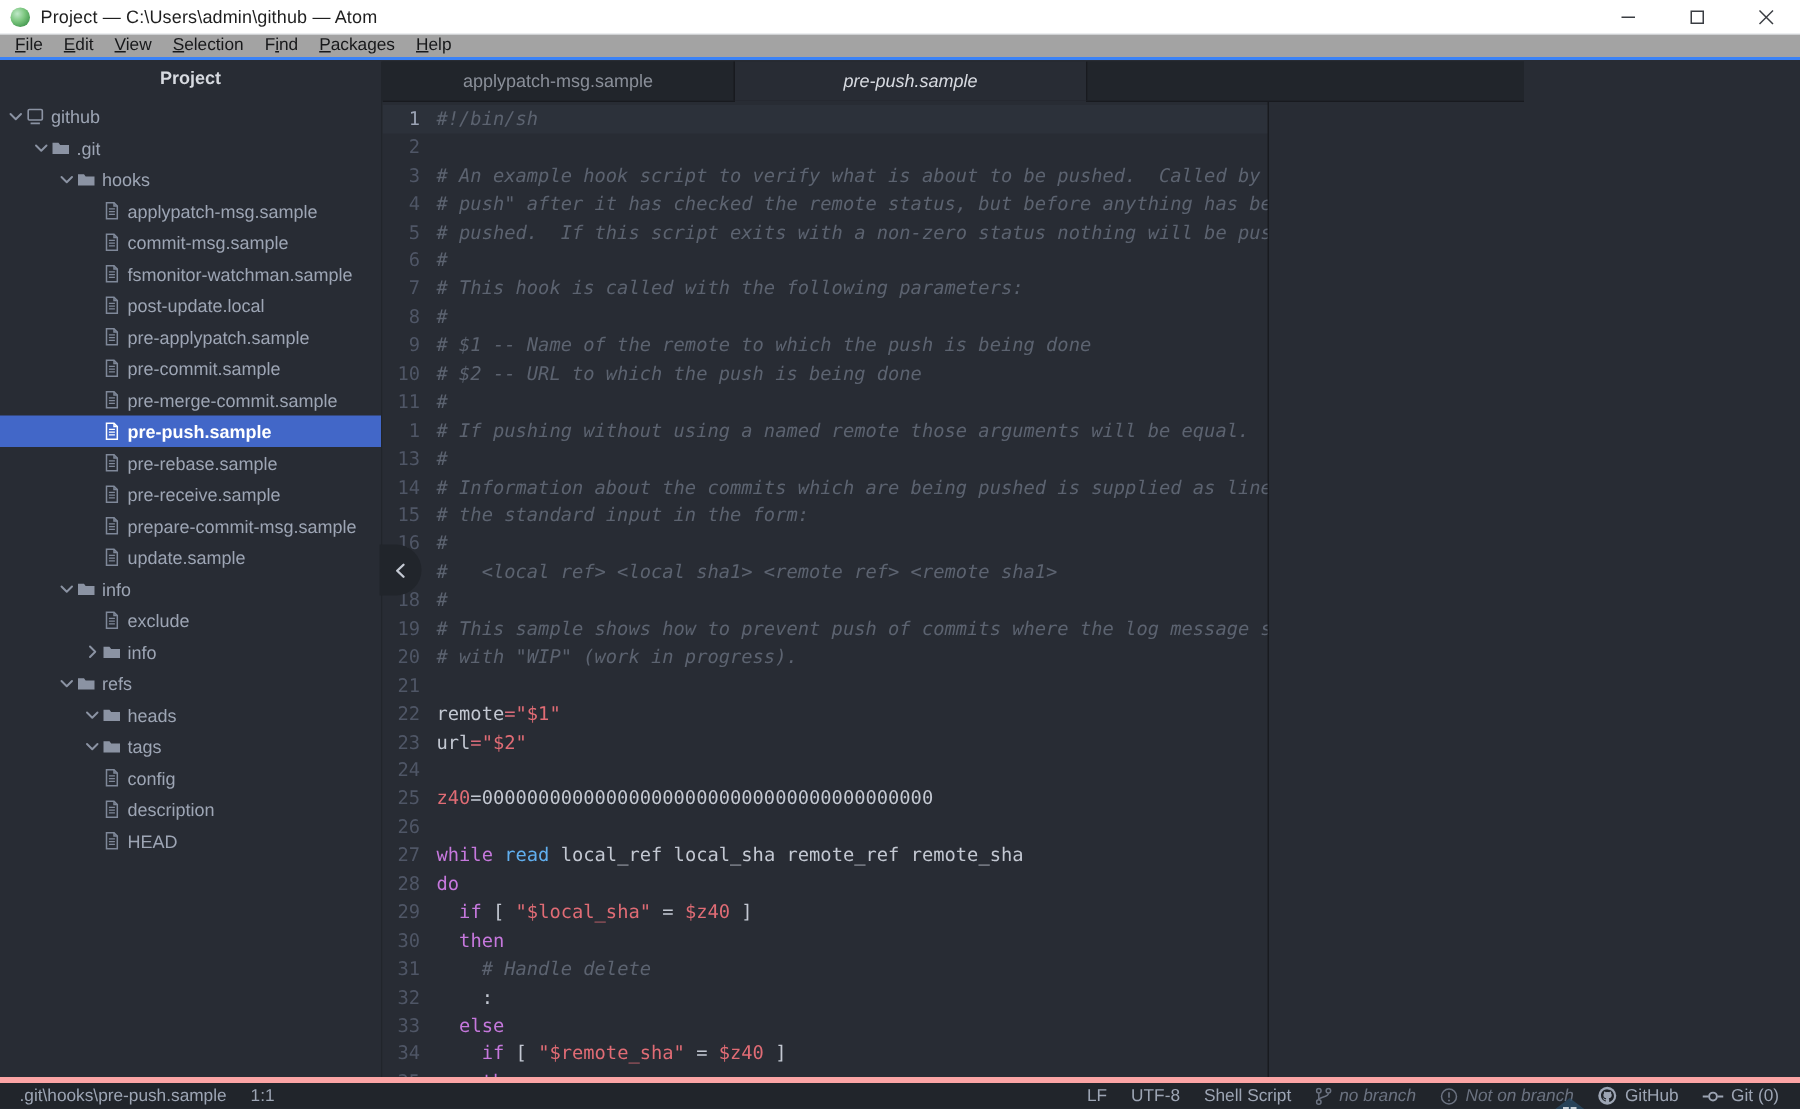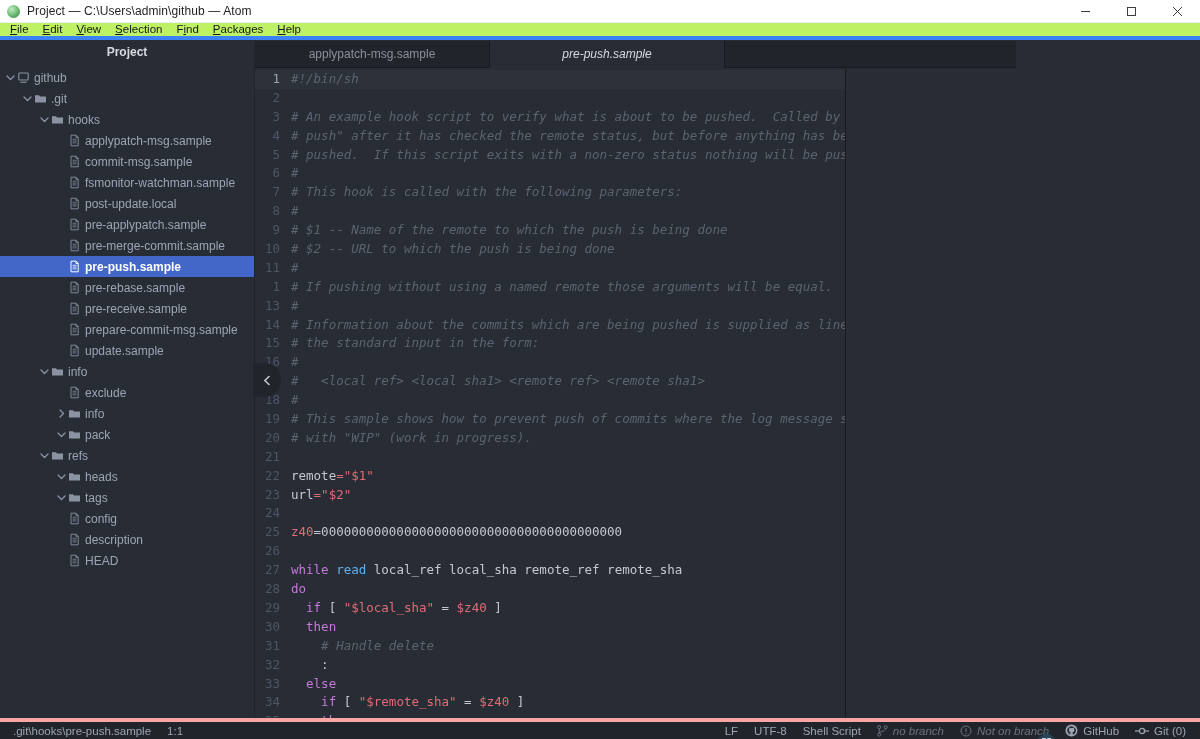--- a/index.html
+++ b/index.html
@@ -32,24 +32,24 @@
   #winctrls { position: absolute; right: 0; top: 0; height: 23px; display: flex; }
   .winbtn {
     width: 46px; height: 23px;
     display: flex; align-items: center; justify-content: center;
   }
   .winbtn svg { display: block; }
 
   
   #menubar {
     height: 17px; width: 100%;
-    background: #bef264;
+    background: #a3a3a3;
     display: flex; align-items: center;
     padding-left: 3px;
-    border-bottom: 4px solid #3b82f6;
+    border-bottom: 2px solid #3b82f6;
   }
   .menu-item {
     font-size: 11.5px; color: #17181a;
     padding: 0 7px; height: 17px; line-height: 17px;
     white-space: nowrap;
   }
   .menu-item u { text-decoration: underline; text-underline-offset: 1px; }
 
   
   #main {
@@ -359,20 +359,34 @@
           <div class="tw"></div>
           <div class="ic">
             <svg width="13" height="13" viewBox="0 0 13 13">
               <path d="M3 1.2 H8 L10.2 3.4 V11.8 H3 Z" fill="none" stroke="#7f8899" stroke-width="1"></path>
               <path d="M8 1.2 V3.4 H10.2" fill="none" stroke="#7f8899" stroke-width="1"></path>
               <line x1="4.6" x2="8.6" y1="5.3" y2="5.3" stroke="#7f8899" stroke-width=".8"></line>
               <line x1="4.6" x2="8.6" y1="7.1" y2="7.1" stroke="#7f8899" stroke-width=".8"></line>
               <line x1="4.6" x2="8.6" y1="8.9" y2="8.9" stroke="#7f8899" stroke-width=".8"></line>
             </svg>
           </div>
+          <div class="tlabel">pre-commit.sample</div>
+        </div>
+        <div class="tree-row">
+          <div style="width: 55px; flex: 0 0 auto;"></div>
+          <div class="tw"></div>
+          <div class="ic">
+            <svg width="13" height="13" viewBox="0 0 13 13">
+              <path d="M3 1.2 H8 L10.2 3.4 V11.8 H3 Z" fill="none" stroke="#7f8899" stroke-width="1"></path>
+              <path d="M8 1.2 V3.4 H10.2" fill="none" stroke="#7f8899" stroke-width="1"></path>
+              <line x1="4.6" x2="8.6" y1="5.3" y2="5.3" stroke="#7f8899" stroke-width=".8"></line>
+              <line x1="4.6" x2="8.6" y1="7.1" y2="7.1" stroke="#7f8899" stroke-width=".8"></line>
+              <line x1="4.6" x2="8.6" y1="8.9" y2="8.9" stroke="#7f8899" stroke-width=".8"></line>
+            </svg>
+          </div>
           <div class="tlabel">pre-merge-commit.sample</div>
         </div>
         <div class="tree-row selected">
           <div style="width: 55px; flex: 0 0 auto;"></div>
           <div class="tw" style="color: rgb(255, 255, 255);"></div>
           <div class="ic">
             <svg width="13" height="13" viewBox="0 0 13 13">
               <path d="M3 1.2 H8 L10.2 3.4 V11.8 H3 Z" fill="none" stroke="#ffffff" stroke-width="1"></path>
               <path d="M8 1.2 V3.4 H10.2" fill="none" stroke="#ffffff" stroke-width="1"></path>
               <line x1="4.6" x2="8.6" y1="5.3" y2="5.3" stroke="#ffffff" stroke-width=".8"></line>
@@ -472,34 +486,20 @@
             <svg width="9" height="9" viewBox="0 0 9 9">
               <polyline points="3,1 6.5,4.5 3,8" fill="none" stroke="currentColor" stroke-width="1.3" stroke-linecap="round" stroke-linejoin="round"></polyline>
             </svg>
           </div>
           <div class="ic">
             <svg width="13" height="13" viewBox="0 0 13 13">
               <path d="M1 3.2 H5 L6.1 4.6 H12 V10.6 H1 Z" fill="#8b93a3"></path>
             </svg>
           </div>
           <div class="tlabel">info</div>
-        </div>
-        <div class="tree-row">
-          <div style="width: 55px; flex: 0 0 auto;"></div>
-          <div class="tw">
-            <svg width="9" height="9" viewBox="0 0 9 9">
-              <polyline points="1,3 4.5,6.5 8,3" fill="none" stroke="currentColor" stroke-width="1.3" stroke-linecap="round" stroke-linejoin="round"></polyline>
-            </svg>
-          </div>
-          <div class="ic">
-            <svg width="13" height="13" viewBox="0 0 13 13">
-              <path d="M1 3.2 H5 L6.1 4.6 H12 V10.6 H1 Z" fill="#8b93a3"></path>
-            </svg>
-          </div>
-          <div class="tlabel">pack</div>
         </div>
         <div class="tree-row">
           <div style="width: 38px; flex: 0 0 auto;"></div>
           <div class="tw">
             <svg width="9" height="9" viewBox="0 0 9 9">
               <polyline points="1,3 4.5,6.5 8,3" fill="none" stroke="currentColor" stroke-width="1.3" stroke-linecap="round" stroke-linejoin="round"></polyline>
             </svg>
           </div>
           <div class="ic">
             <svg width="13" height="13" viewBox="0 0 13 13">

